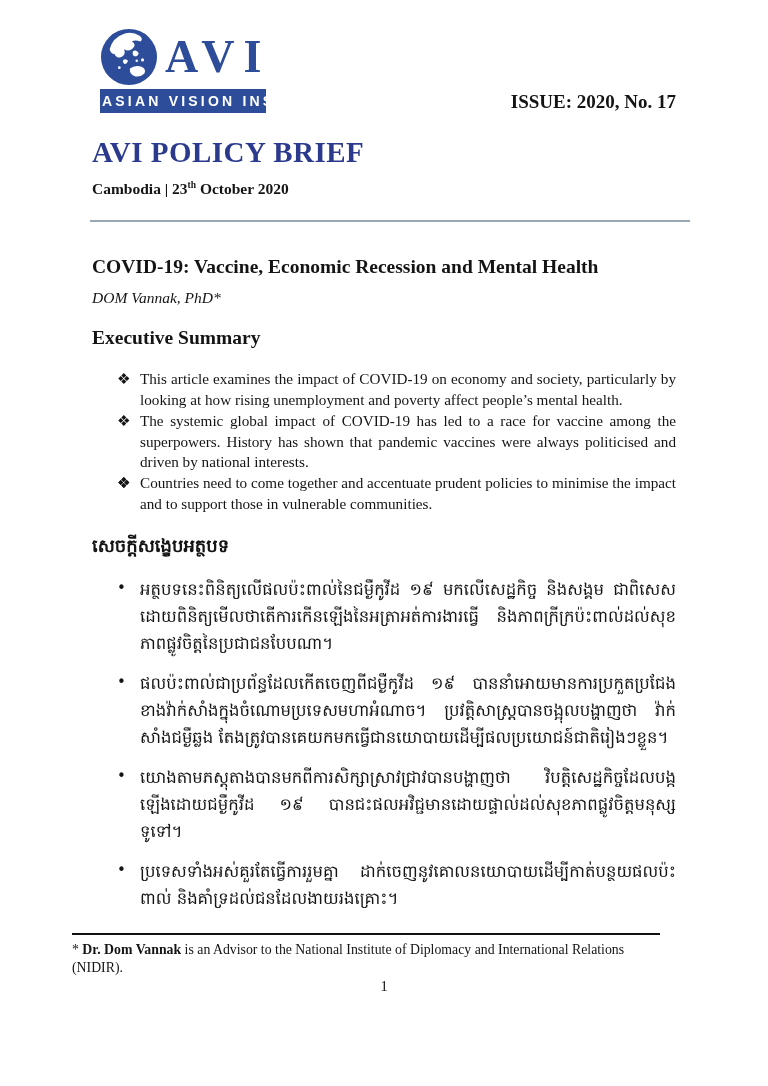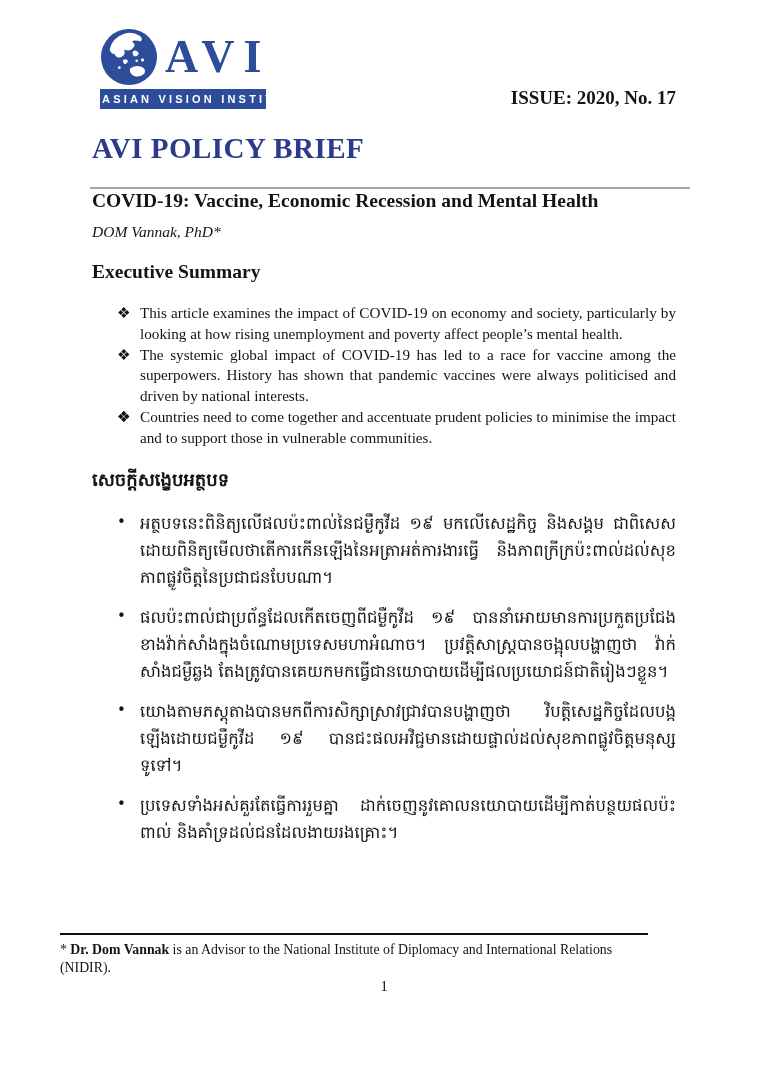--- a/index.html
+++ b/index.html
@@ -25,36 +25,36 @@
   .logo-top{display:flex;align-items:center;gap:7px;}
   .globe{width:58px;height:58px;flex:0 0 auto;}
   .logo-acronym{
     font-family:"Liberation Serif","DejaVu Serif",serif;
     font-weight:bold;font-size:46px;line-height:1;color:var(--logo-blue);
     letter-spacing:9px;
   }
   .logo-banner{
     margin-top:3px;background:var(--logo-blue);color:#fff;
     font-family:"Liberation Sans","DejaVu Sans",sans-serif;
-    font-weight:bold;font-size:11px;letter-spacing:3.2px;
+    font-weight:bold;font-size:14px;letter-spacing:3.2px;
     text-align:center;padding:4px 2px;width:166px;white-space:nowrap;
   }
   .issue{
     margin-top:24px;font-weight:bold;font-size:19px;white-space:nowrap;
   }
   
   .masthead-title{
     margin-top:22px;color:var(--brand-blue);
     font-size:29px;font-weight:bold;letter-spacing:0.5px;line-height:34px;
   }
   .dateline{margin-top:11px;font-weight:bold;font-size:15.5px;}
   .dateline sup{font-size:9.5px;}
   .rule-light{margin-top:22px;margin-left:-2px;width:600px;height:2px;background:var(--rule-gray);}
   
-  .article-title{font-size:19.5px;font-weight:bold;line-height:24px;}
+  .article-title{margin-top:33px;font-size:19.5px;font-weight:bold;line-height:24px;}
   .author{margin-top:10px;font-style:italic;font-size:15.5px;}
   .section-heading{margin-top:20px;font-size:19.5px;font-weight:bold;}
   ul.bullets{list-style:none;margin-top:20px;}
   ul.bullets li{
     position:relative;padding-left:48px;text-align:justify;
     font-size:15.2px;line-height:20.8px;
   }
   ul.bullets li .marker{position:absolute;left:25px;top:0;}
   
   .khmer-heading{
@@ -62,21 +62,21 @@
     font-family:"DejaVu Sans","Liberation Sans",sans-serif;
   }
   ul.khmer-bullets{list-style:none;margin-top:12px;}
   ul.khmer-bullets li{
     position:relative;padding-left:48px;text-align:justify;
     font-size:16.5px;line-height:27px;margin-bottom:13px;
     font-family:"DejaVu Sans","Liberation Sans",sans-serif;
   }
   ul.khmer-bullets li .marker{position:absolute;left:25px;top:-1px;font-size:15px;}
   
-  .footer{position:absolute;left:60px;top:933px;width:588px;}
+  .footer{position:absolute;left:72px;top:933px;width:588px;}
   .rule-dark{height:2px;background:#111;}
   .footnote{margin-top:6px;font-size:13.8px;line-height:18px;}
   .footnote b{font-weight:bold;}
   .page-number{
     position:absolute;left:0;top:978px;width:768px;
     text-align:center;font-size:14.5px;
   }
 </style>
 </head>
 <body>
@@ -98,20 +98,21 @@
         </svg>
         <span class="logo-acronym">AVI</span>
       </div>
       <div class="logo-banner">ASIAN VISION INSTITUTE</div>
     </div>
     <div class="issue">ISSUE: 2020, No. 17</div>
   </header>
 
   <section class="masthead">
     <h1 class="masthead-title">AVI POLICY BRIEF</h1>
+    <p class="dateline"><span>Cambodia | 23</span><sup>th</sup><span> October 2020</span></p>
     <div class="rule-light"></div>
   </section>
 
   <article>
     <h2 class="article-title">COVID-19: Vaccine, Economic Recession and Mental Health</h2>
     <p class="author">DOM Vannak, PhD*</p>
 
     <h3 class="section-heading">Executive Summary</h3>
     <ul class="bullets">
       <li><span class="marker">❖</span><span>This article examines the impact of COVID-19 on economy and society, particularly by looking at how rising unemployment and poverty affect people’s mental health.</span></li>

